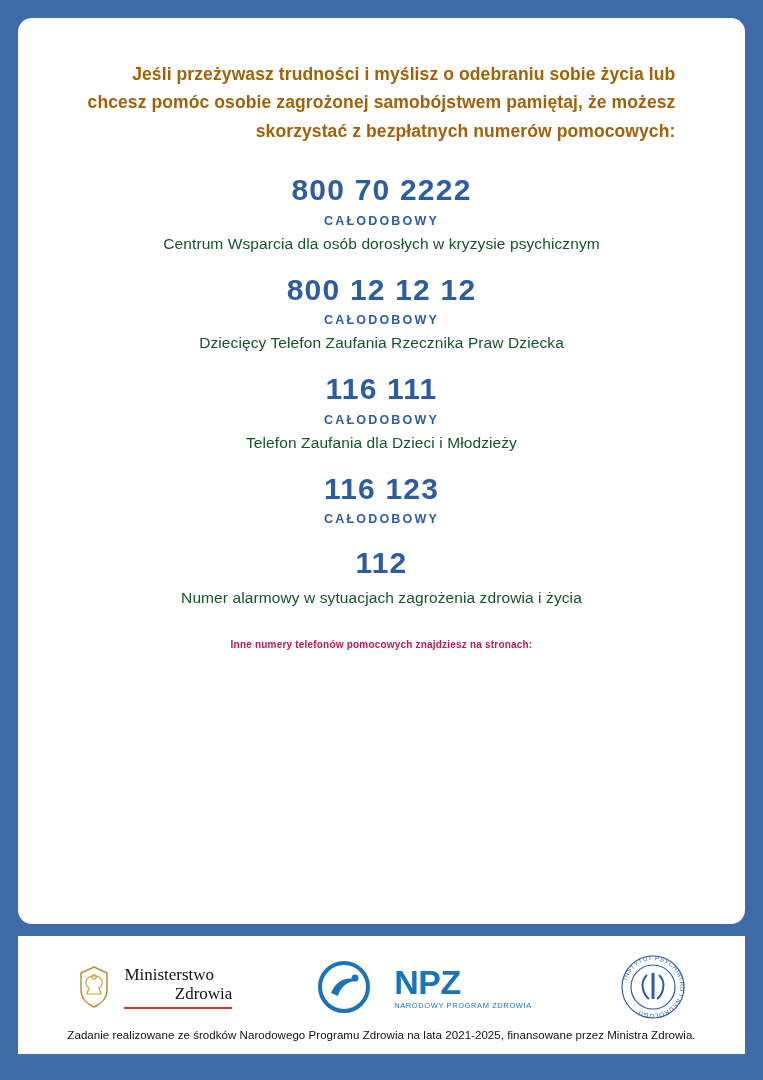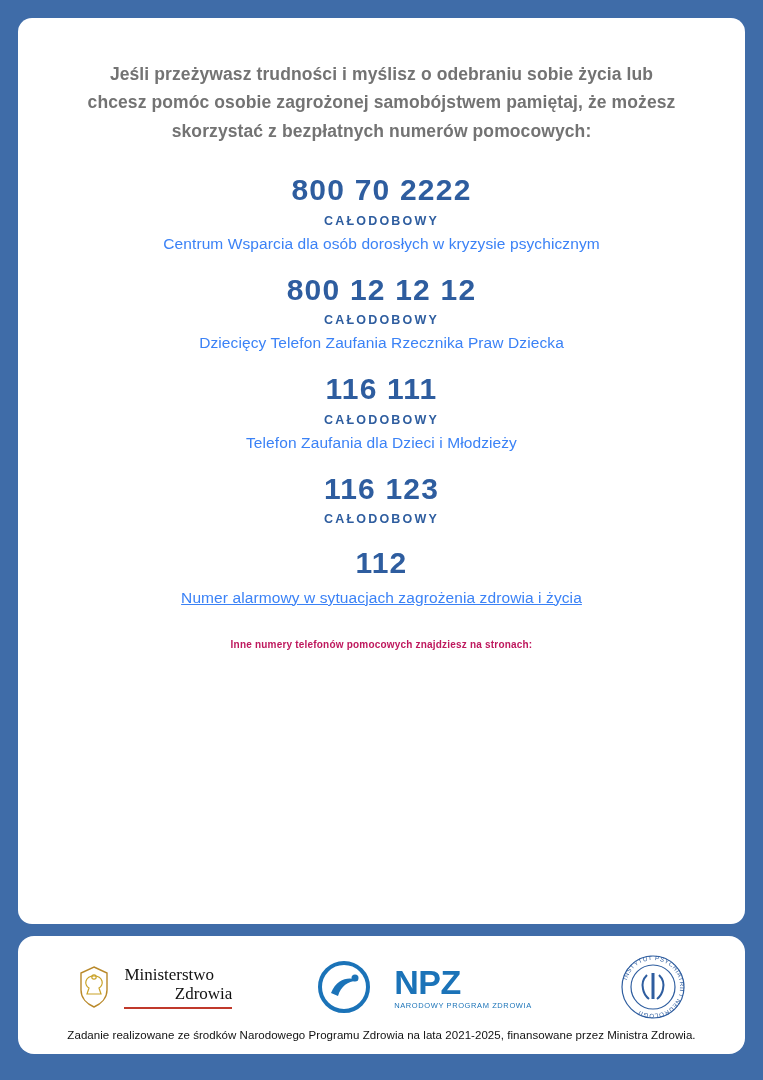--- a/index.html
+++ b/index.html
@@ -22,22 +22,22 @@
     background: #ffffff;
     border-radius: 14px;
     width: 727px;
     height: 906px;
     padding: 42px 40px 20px 40px;
     display: flex;
     flex-direction: column;
     align-items: center;
   }
   .intro {
-    text-align: center;
-    color: #737373;
+    text-align: right;
+    color: #a16207;
     font-weight: bold;
     font-size: 17.5px;
     line-height: 1.62;
     letter-spacing: 0.1px;
     max-width: 600px;
   }
   .intro div { white-space: nowrap; }
 
   .numbers {
     width: 100%;
@@ -59,27 +59,27 @@
     line-height: 1.25;
   }
   .entry .label {
     color: #2e5d9f;
     font-weight: bold;
     font-size: 12.5px;
     letter-spacing: 2.2px;
     margin-top: 5px;
   }
   .entry .desc {
-    color: #3b82f6;
+    color: #14532d;
     font-size: 15.5px;
     font-weight: normal;
     margin-top: 7px;
     letter-spacing: 0.1px;
   }
-  .entry.no-label .desc { margin-top: 7px; text-decoration: underline; }
+  .entry.no-label .desc { margin-top: 7px; }
 
   .others-title {
     color: #be185d;
     font-weight: bold;
     font-size: 10px;
     margin-top: 14px;
     letter-spacing: 0.2px;
     text-align: center;
   }
   .links {
@@ -93,21 +93,21 @@
     color: #2e5d9f;
     font-weight: bold;
     font-size: 21px;
     text-decoration: none;
     letter-spacing: 0.2px;
   }
 
   .footer {
     margin-top: 12px;
     background: #ffffff;
-    border-radius: 16px;
+    border-radius: 0;
     width: 727px;
     height: 118px;
     display: flex;
     flex-direction: column;
     align-items: center;
     justify-content: center;
     padding: 6px 14px;
   }
   .logos {
     display: flex;

